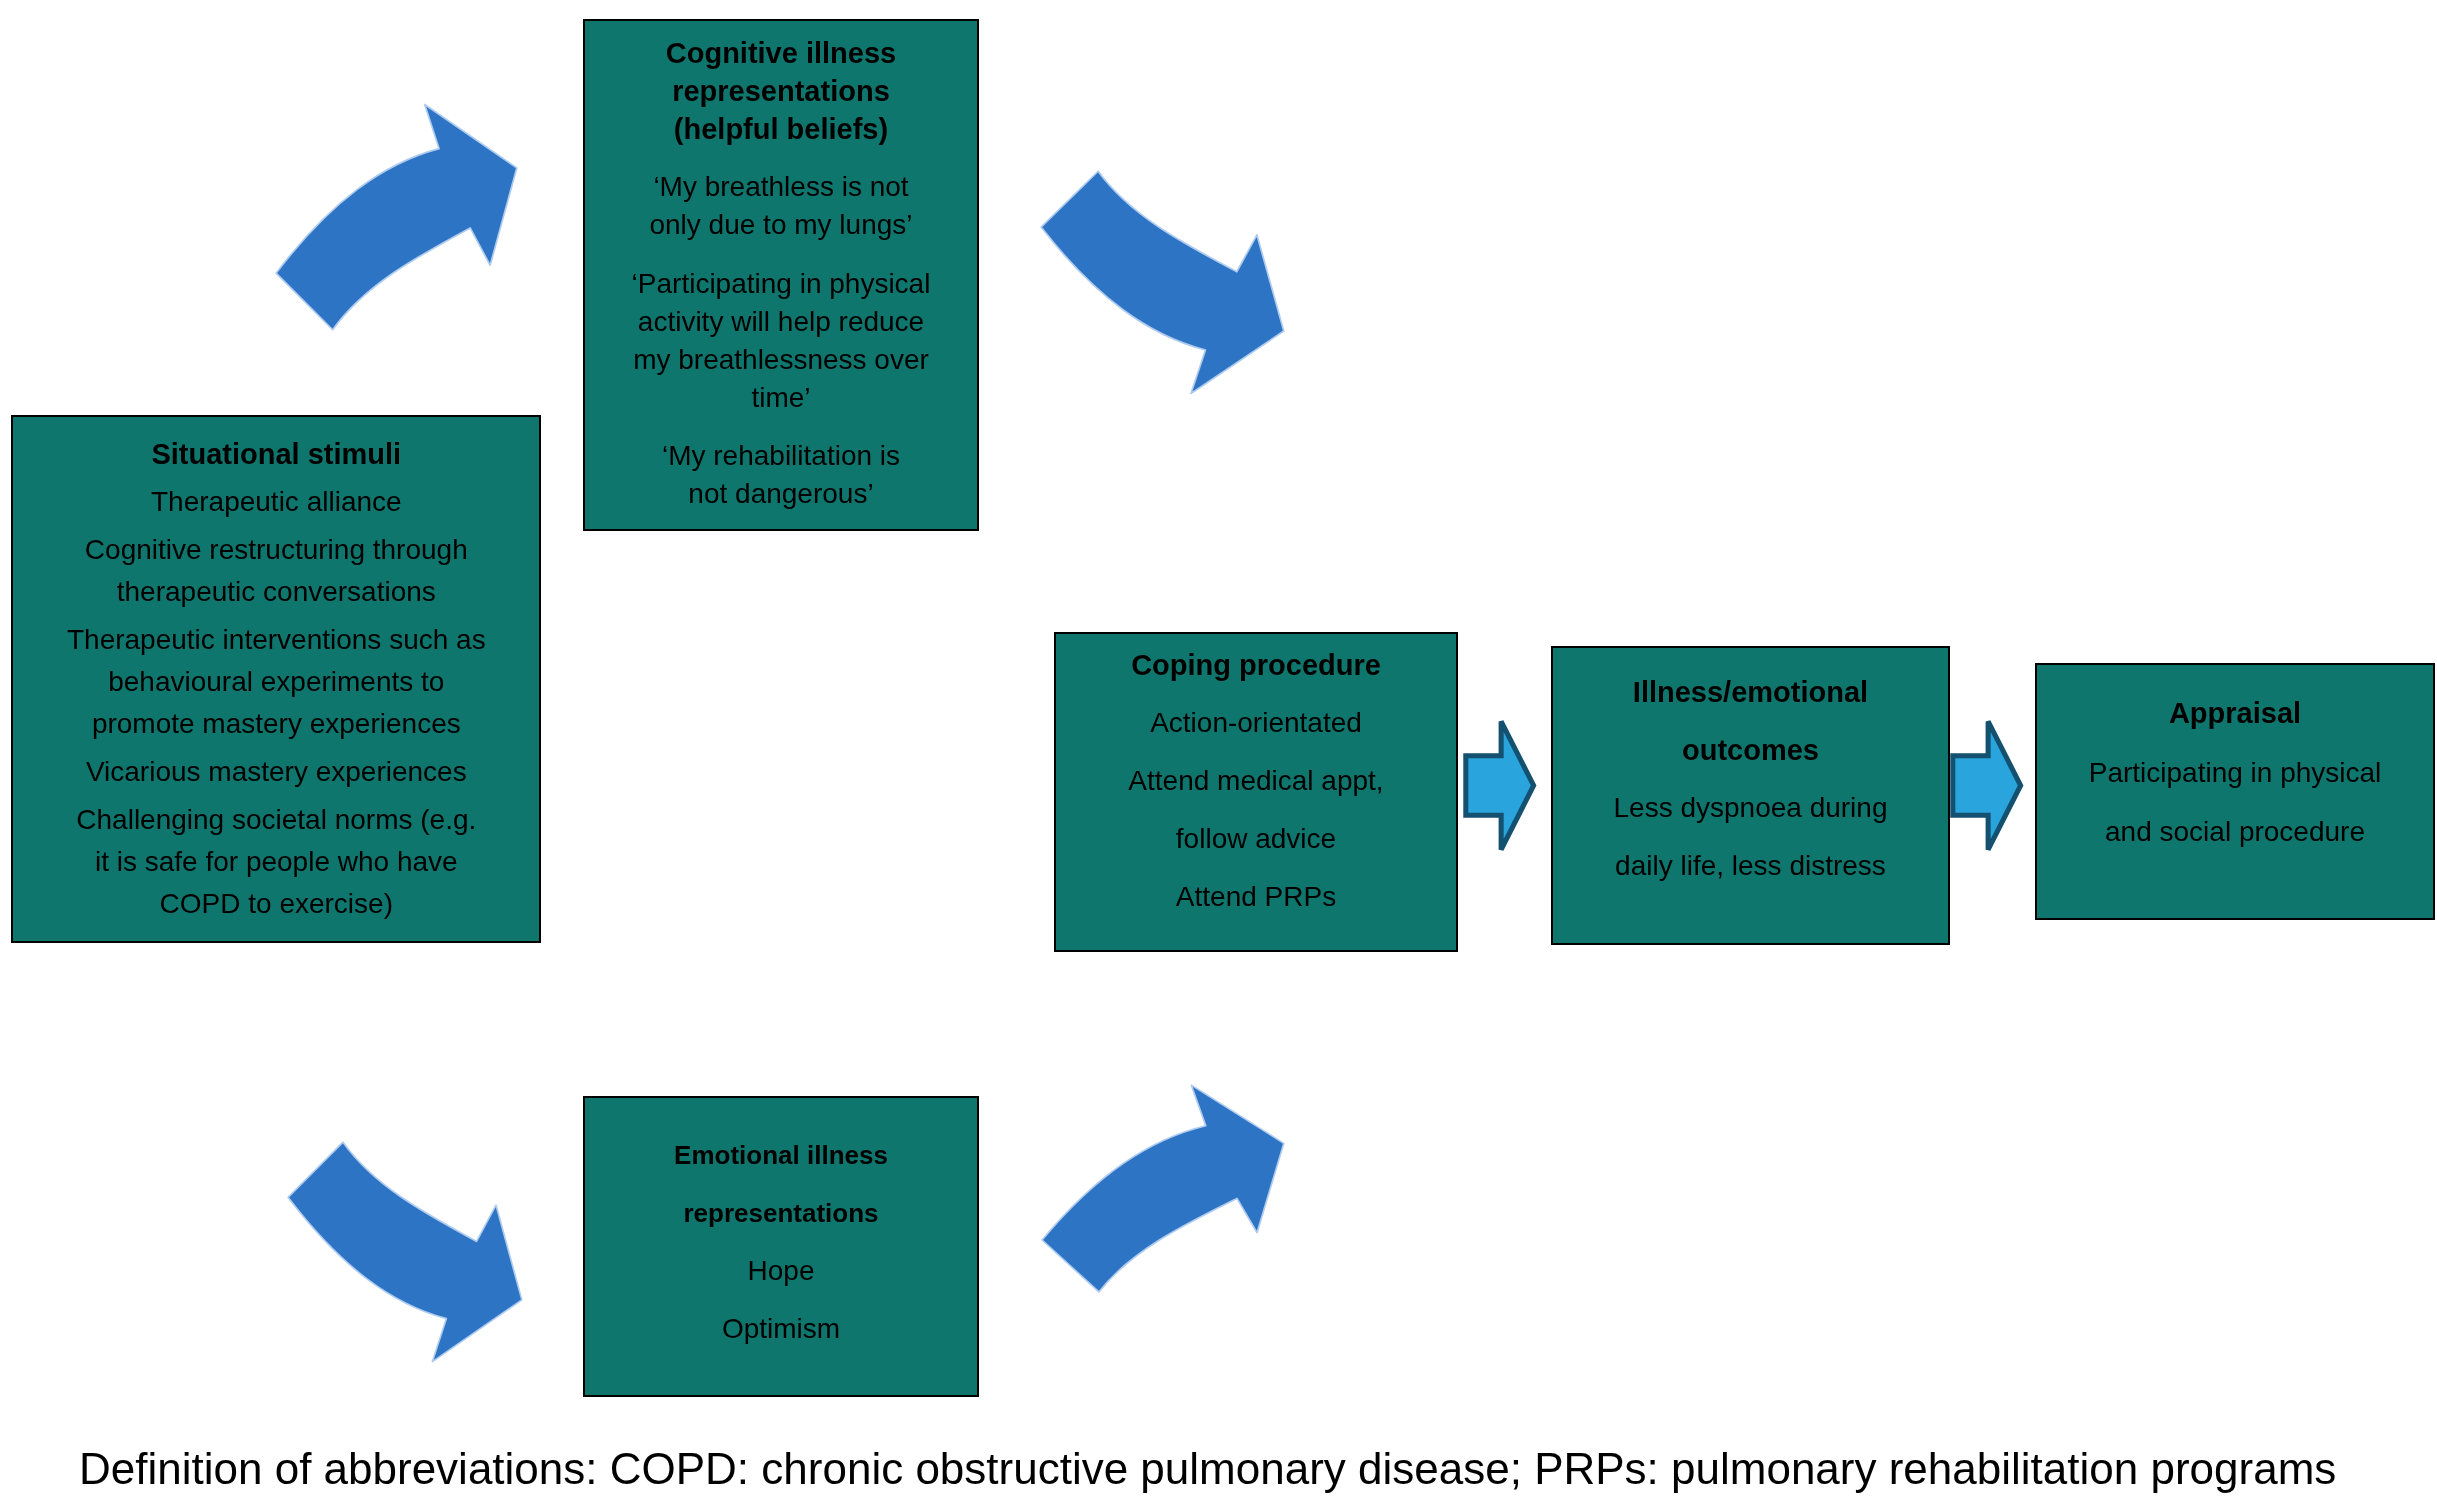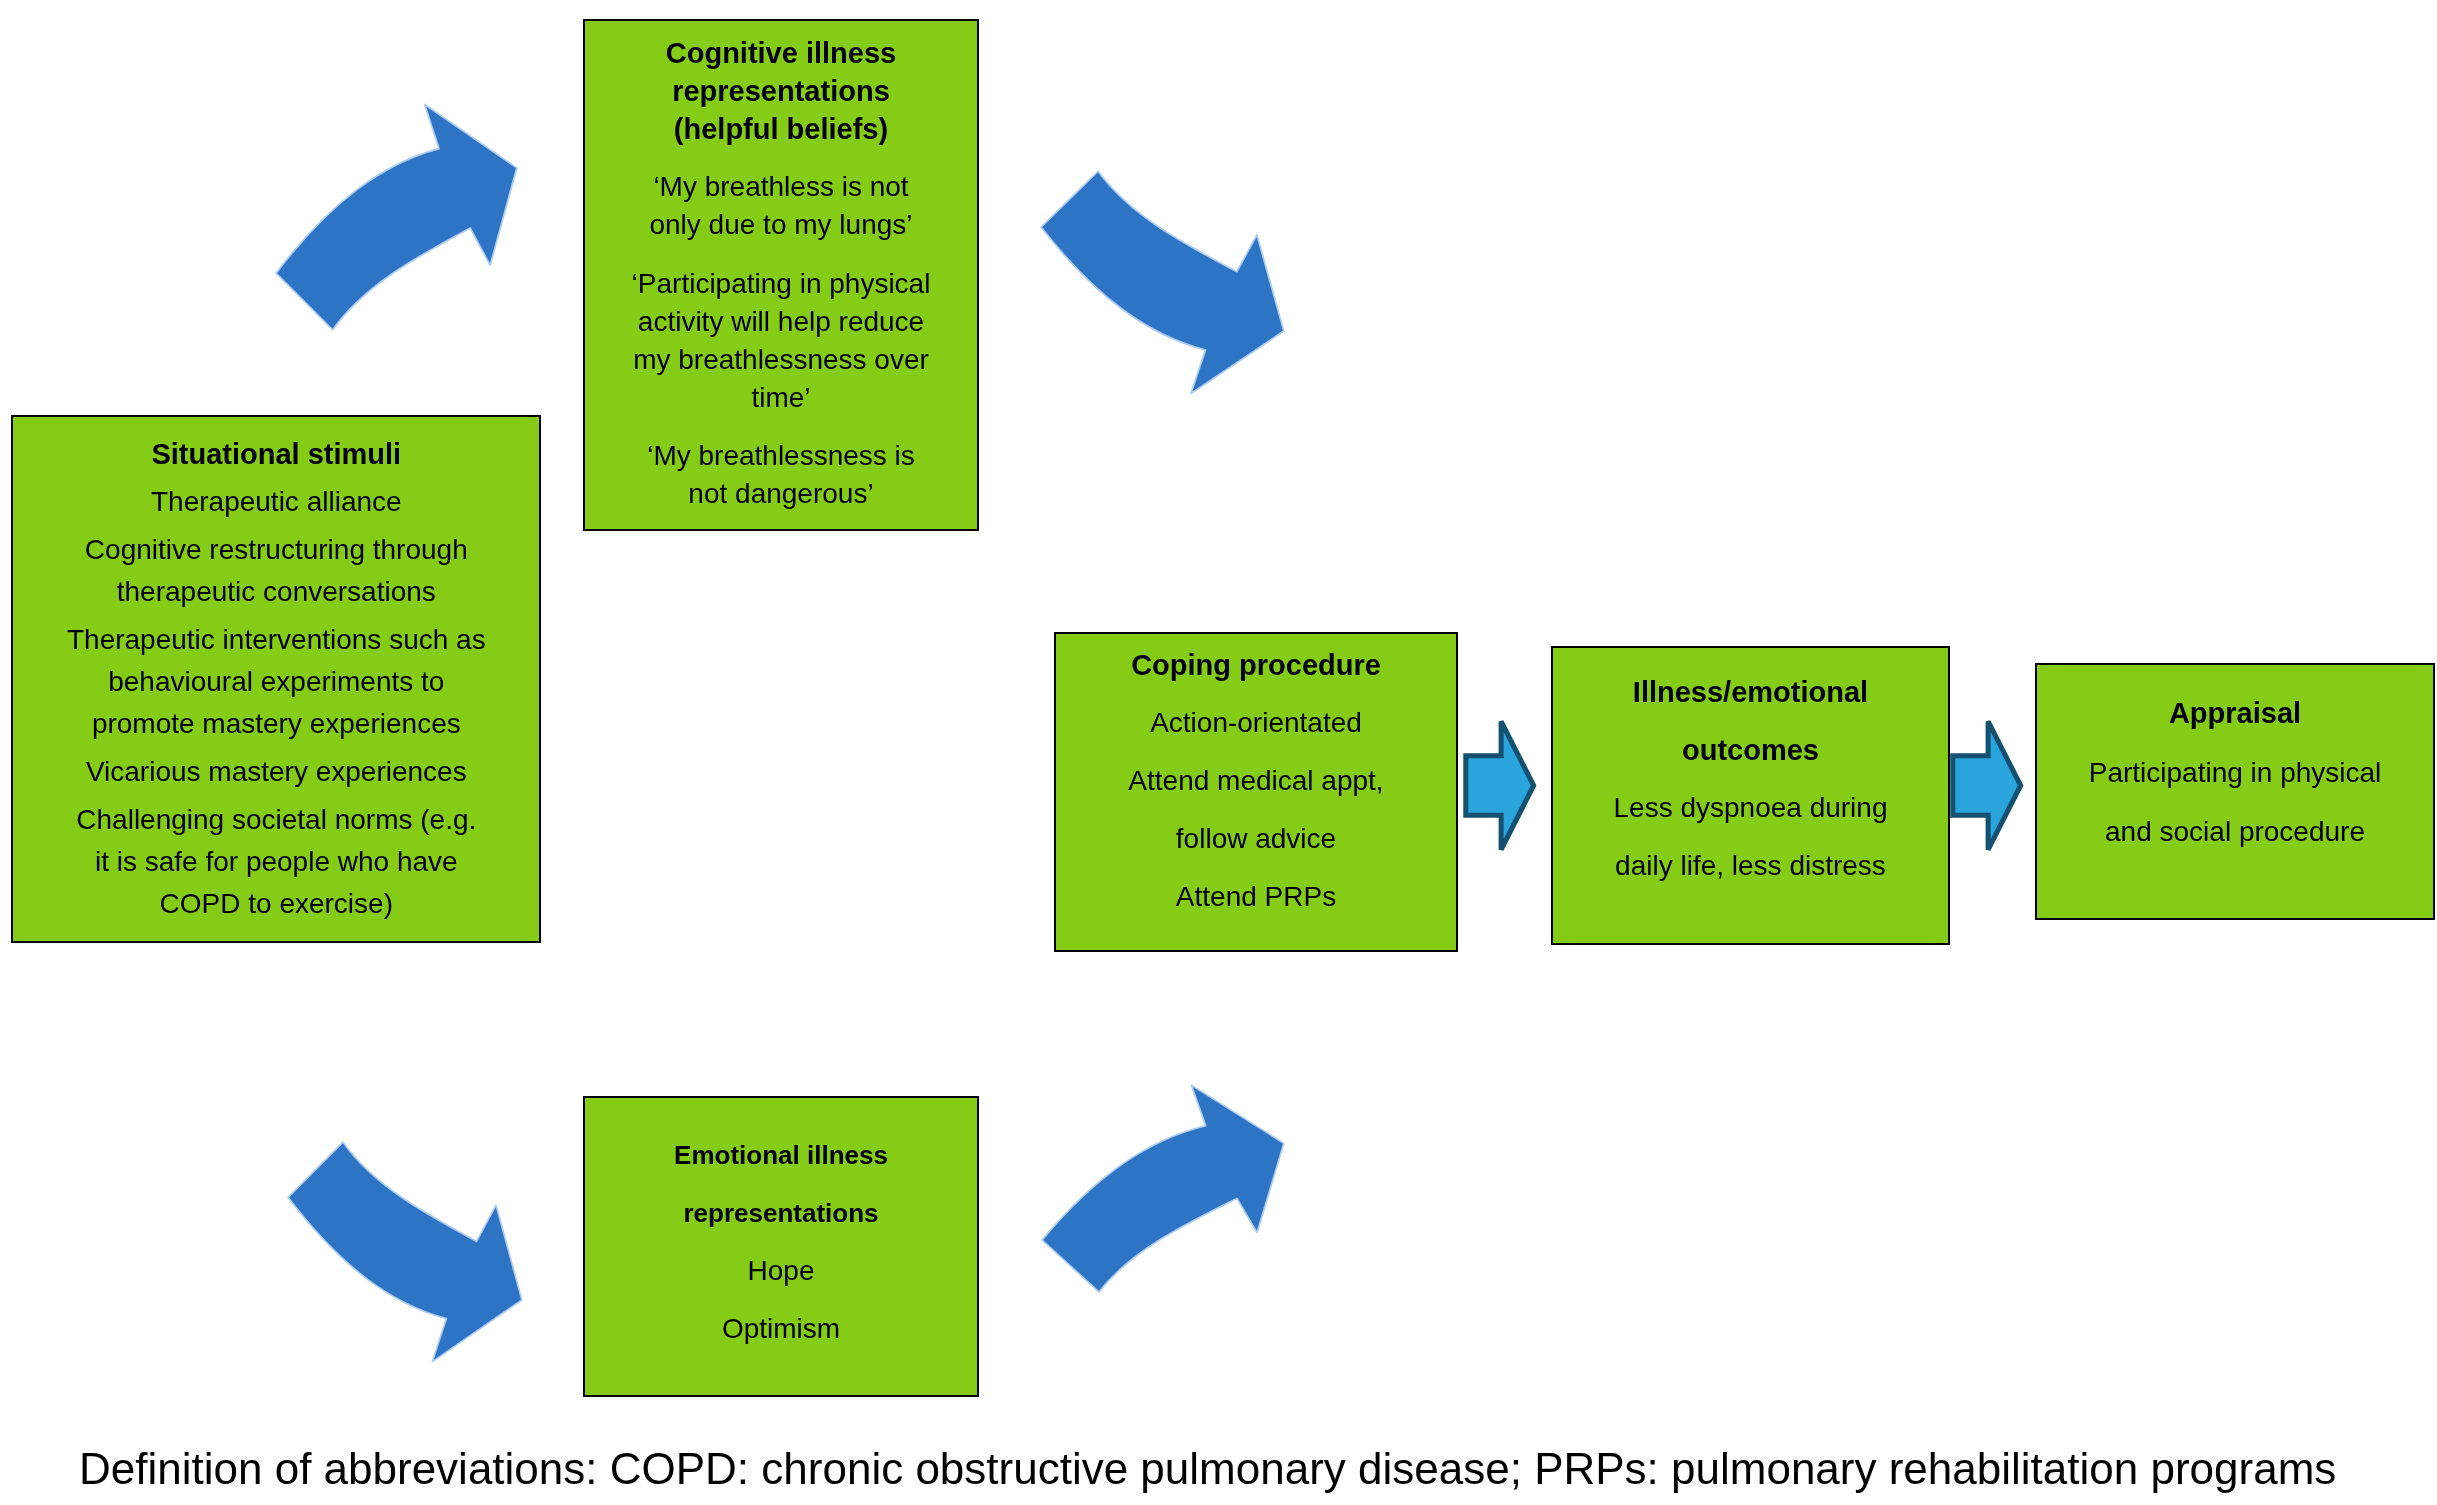--- a/index.html
+++ b/index.html
@@ -13,21 +13,21 @@
     height: 1505px;
     overflow: hidden;
     font-family: "Liberation Sans", "DejaVu Sans", sans-serif;
     color: #000000;
   }
   * { box-sizing: border-box; }
 
   .box {
     position: absolute;
     border: 2.3px solid #000000;
-    background: #84cc16;
+    background: #0f766e;
     text-align: center;
   }
   .box-title { font-weight: bold; }
   .pre { white-space: pre-line; }
 
   
   #box-cognitive {
     left: 583px; top: 18.6px; width: 396px; height: 512px;
     padding: 13.5px 10.2px 0 10.2px;
     font-size: 28px; line-height: 38px;
@@ -95,21 +95,21 @@
 <div class="box" id="box-cognitive">
   <div class="box-title pre">Cognitive illness
 representations
 (helpful beliefs)</div>
   <div class="pre gap">‘My breathless is not
 only due to my lungs’</div>
   <div class="pre gap">‘Participating in physical
 activity will help reduce
 my breathlessness over
 time’</div>
-  <div class="pre gap">‘My breathlessness is
+  <div class="pre gap">‘My rehabilitation is
 not dangerous’</div>
 </div>
 
 <div class="box" id="box-situational">
   <div class="box-title pre">Situational stimuli</div>
   <div class="pre gap">Therapeutic alliance</div>
   <div class="pre gap">Cognitive restructuring through
 therapeutic conversations</div>
   <div class="pre gap">Therapeutic interventions such as
 behavioural experiments to

